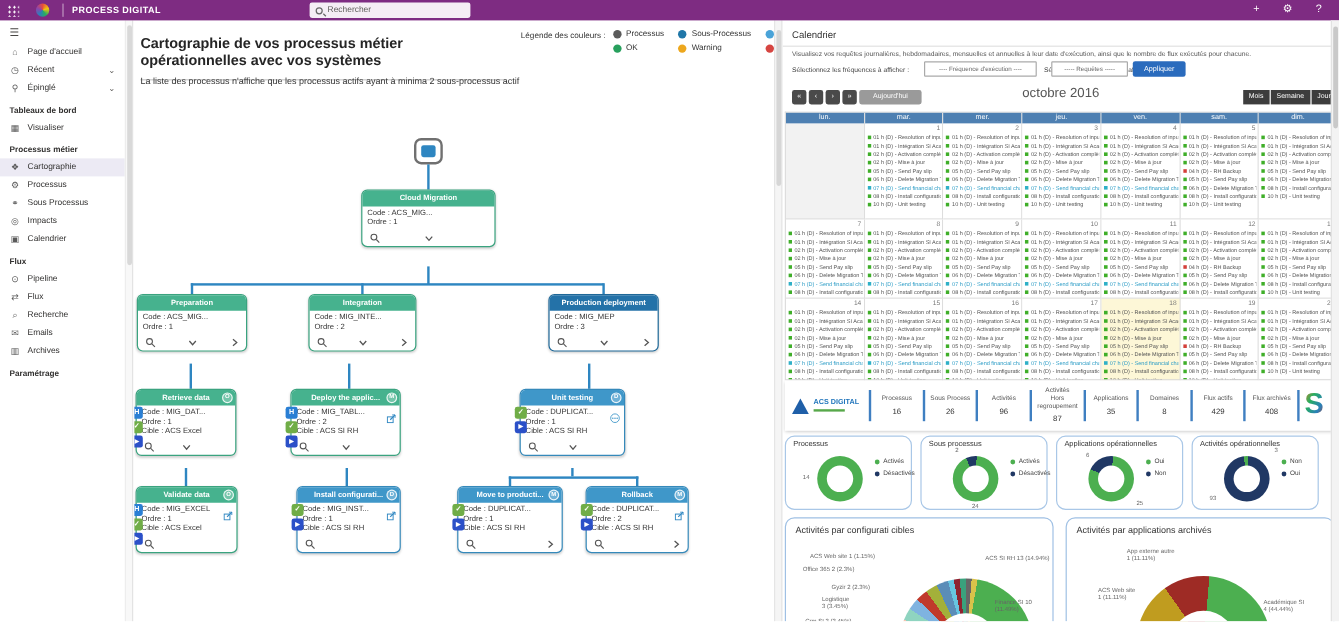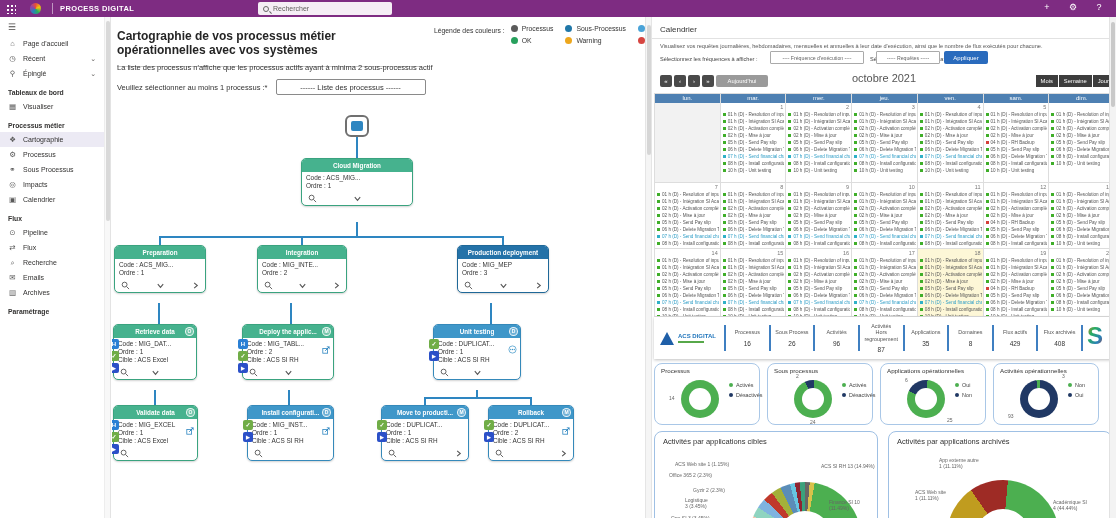--- a/index.html
+++ b/index.html
@@ -264,24 +264,20 @@
           <div class="lg-item">
             <i class="lg-dot" style="background: rgb(237, 167, 29);"></i>
             <span class="lg-txt">Warning</span>
           </div>
           <div class="lg-item">
             <i class="lg-dot" style="background: rgb(214, 69, 65);"></i>
           </div>
         </div>
     </div>
     <div class="m-note">La liste des processus n'affiche que les processus actifs ayant à minima 2 sous-processus actif</div>
-    <div class="m-selrow">
-      <span class="m-sellabel">Veuillez sélectionner au moins 1 processus :*</span>
-      <div class="m-select">------ Liste des processus ------</div>
-    </div>
     <div class="diagram">
       <div class="start-node">
           <i></i>
         </div>
     <div class="conn" style="left: 244px; top: 120px; width: 2px; height: 21px;"></div>
         <div class="conn" style="left: 244px; top: 205px; width: 2px; height: 15px;"></div>
         <div class="conn" style="left: 47px; top: 219px; width: 344px; height: 2px;"></div>
         <div class="conn" style="left: 47px; top: 219px; width: 2px; height: 9px;"></div>
         <div class="conn" style="left: 189px; top: 219px; width: 2px; height: 9px;"></div>
         <div class="conn" style="left: 390px; top: 219px; width: 2px; height: 9px;"></div>
@@ -638,21 +634,21 @@
     <span class="cal-flabel" style="left:218px">Sélectionnez les requêtes à afficher :</span>
     <div class="cal-select" style="left:222px;width:64px;left:224px">----- Requêtes -----</div>
     <button class="cal-apply">Appliquer</button>
     <div class="cal-nav">
         <b>«</b>
         <b>‹</b>
         <b>›</b>
         <b>»</b>
       </div>
     <button class="cal-today">Aujourd'hui</button>
-    <div class="cal-month">octobre 2021</div>
+    <div class="cal-month">octobre 2016</div>
     <div class="cal-views">
         <b>Mois</b>
         <b>Semaine</b>
         <b>Jour</b>
       </div>
     <div class="cal-grid">
       <div class="cal-hrow">
           <div class="cal-h">lun.</div>
           <div class="cal-h">mar.</div>
           <div class="cal-h">mer.</div>
@@ -1573,21 +1569,21 @@
               <div class="li">
                 <i style="background: rgb(32, 56, 100);"></i>
                 <span>Oui</span>
               </div>
             </div>
           </div>
         </div>
       </div>
     <div class="approw">
         <div class="appcard">
-          <div class="at">Activités par applications cibles</div>
+          <div class="at">Activités par configurati cibles</div>
           <div class="donut" style="left: 94px; top: 50px; width: 112px; height: 112px; background: conic-gradient(from 10deg, rgb(76, 175, 80) 0deg, rgb(76, 175, 80) 66.829deg, rgb(36, 64, 122) 66.829deg, rgb(36, 64, 122) 118.226deg, rgb(179, 144, 28) 118.226deg, rgb(179, 144, 28) 159.379deg, rgb(46, 158, 158) 159.379deg, rgb(46, 158, 158) 185.099deg, rgb(77, 93, 109) 185.099deg, rgb(77, 93, 109) 200.532deg, rgb(70, 192, 180) 200.532deg, rgb(70, 192, 180) 215.964deg, rgb(85, 96, 107) 215.964deg, rgb(85, 96, 107) 231.397deg, rgb(240, 162, 140) 231.397deg, rgb(240, 162, 140) 246.829deg, rgb(232, 177, 209) 246.829deg, rgb(232, 177, 209) 262.261deg, rgb(154, 154, 154) 262.261deg, rgb(154, 154, 154) 272.55deg, rgb(243, 198, 179) 272.55deg, rgb(243, 198, 179) 282.838deg, rgb(143, 212, 192) 282.838deg, rgb(143, 212, 192) 293.126deg, rgb(127, 179, 224) 293.126deg, rgb(127, 179, 224) 303.415deg, rgb(192, 57, 43) 303.415deg, rgb(192, 57, 43) 313.703deg, rgb(163, 176, 58) 313.703deg, rgb(163, 176, 58) 323.991deg, rgb(91, 141, 184) 323.991deg, rgb(91, 141, 184) 334.279deg, rgb(103, 197, 224) 334.279deg, rgb(103, 197, 224) 339.423deg, rgb(142, 36, 48) 339.423deg, rgb(142, 36, 48) 344.568deg, rgb(58, 161, 124) 344.568deg, rgb(58, 161, 124) 349.712deg, rgb(102, 102, 102) 349.712deg, rgb(102, 102, 102) 354.856deg, rgb(216, 194, 74) 354.856deg, rgb(216, 194, 74) 360deg);"></div>
           <div class="hole" style="left: 123.12px; top: 79.12px; width: 53.76px; height: 53.76px;"></div>
           <span class="callout" style="left: 20px; top: 30px;">ACS Web site 1 (1.15%)</span>
           <span class="callout" style="left: 14px; top: 41px;">Office 365 2 (2.3%)</span>
           <span class="callout" style="left: 38px; top: 56px;">Gyzir 2 (2.3%)</span>
           <span class="callout" style="left: 30px; top: 66px;">Logistique
 3 (3.45%)</span>
           <span class="callout" style="left: 16px; top: 84px;">Crm SI 3 (3.45%)</span>
           <span class="callout" style="left: 166px; top: 32px;">ACS SI RH 13 (14.94%)</span>
           <span class="callout" style="left: 174px; top: 68px;">Finance SI 10 (11.49%)</span>

